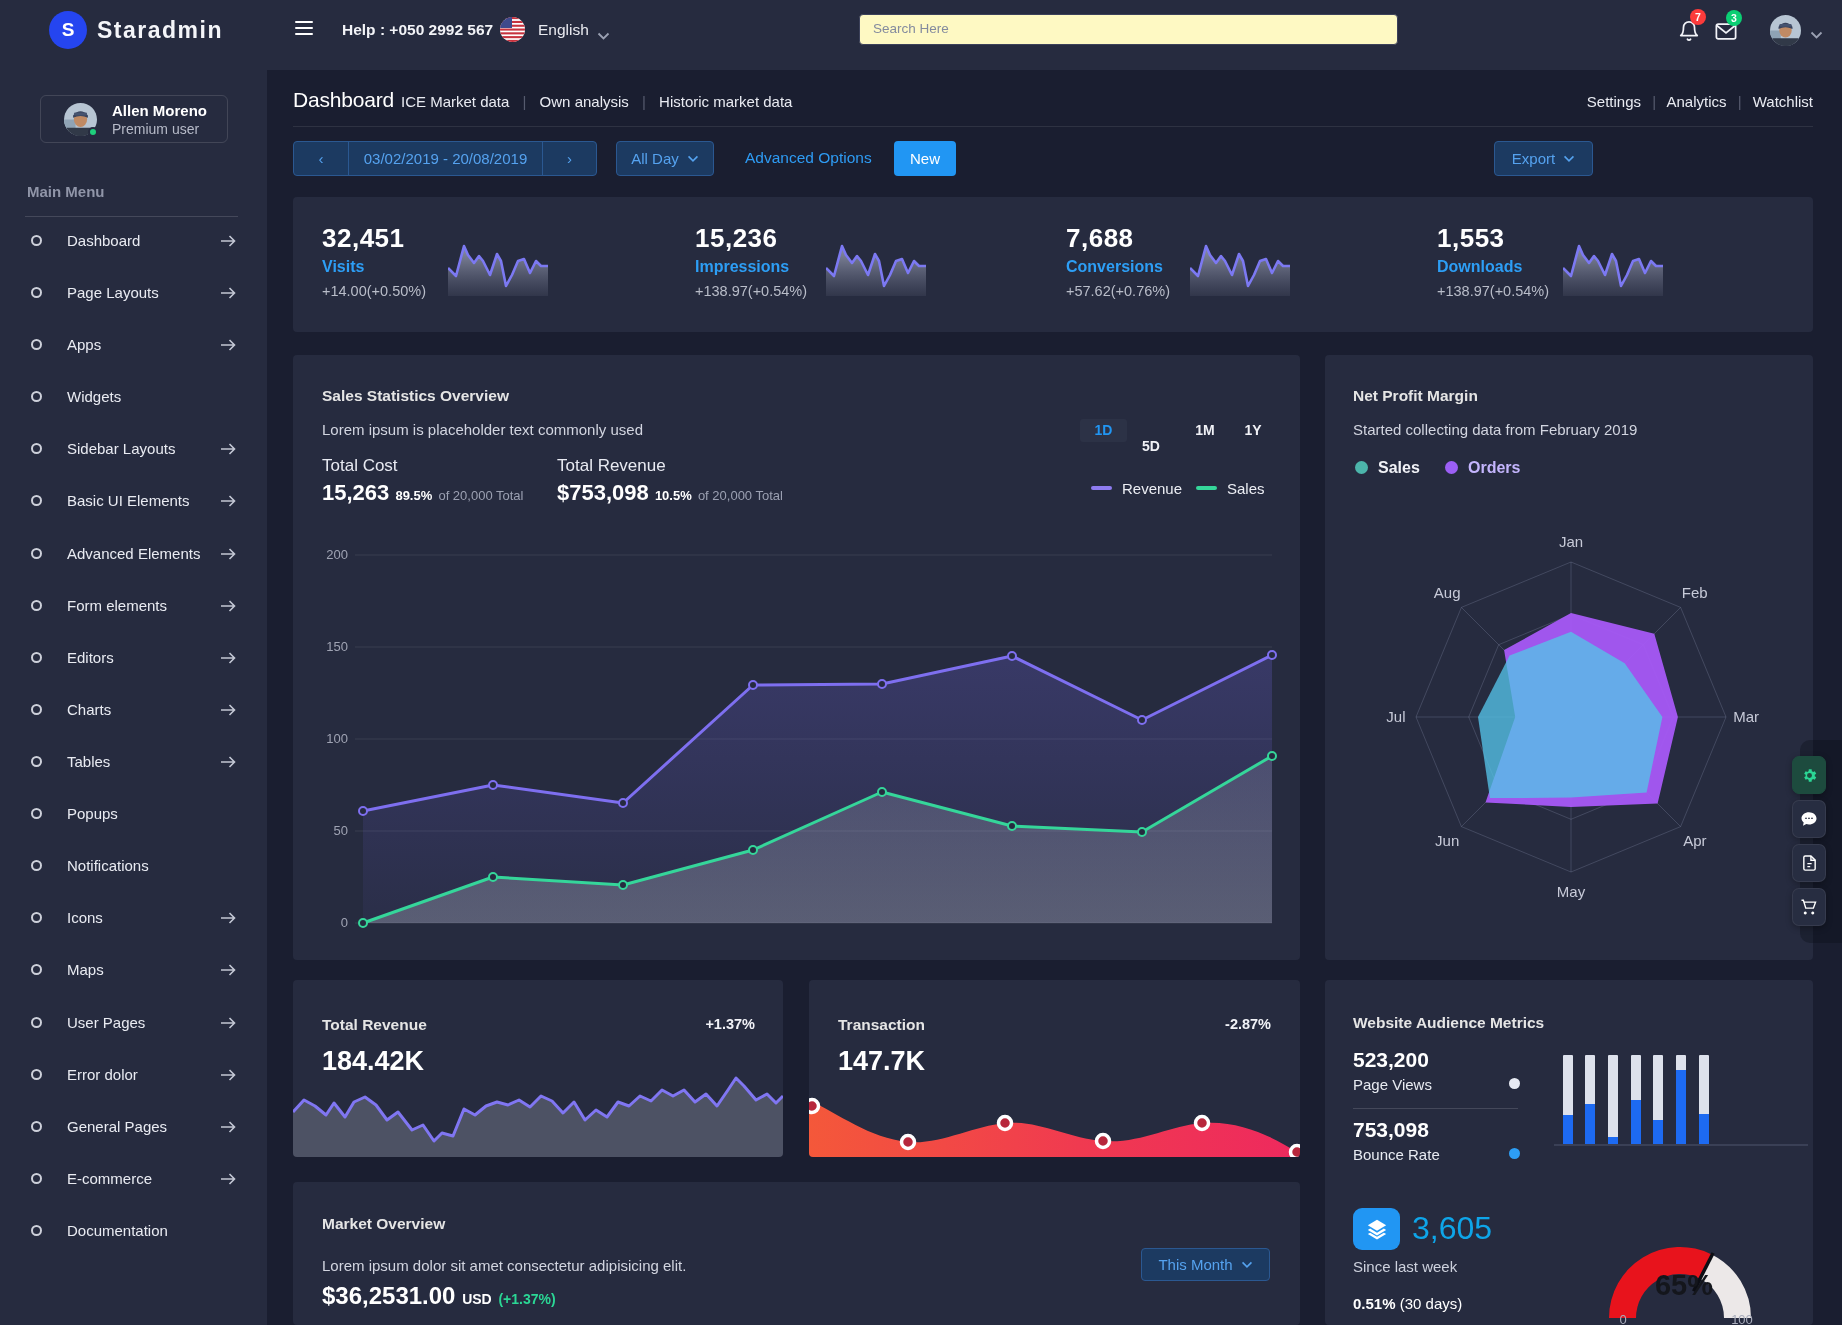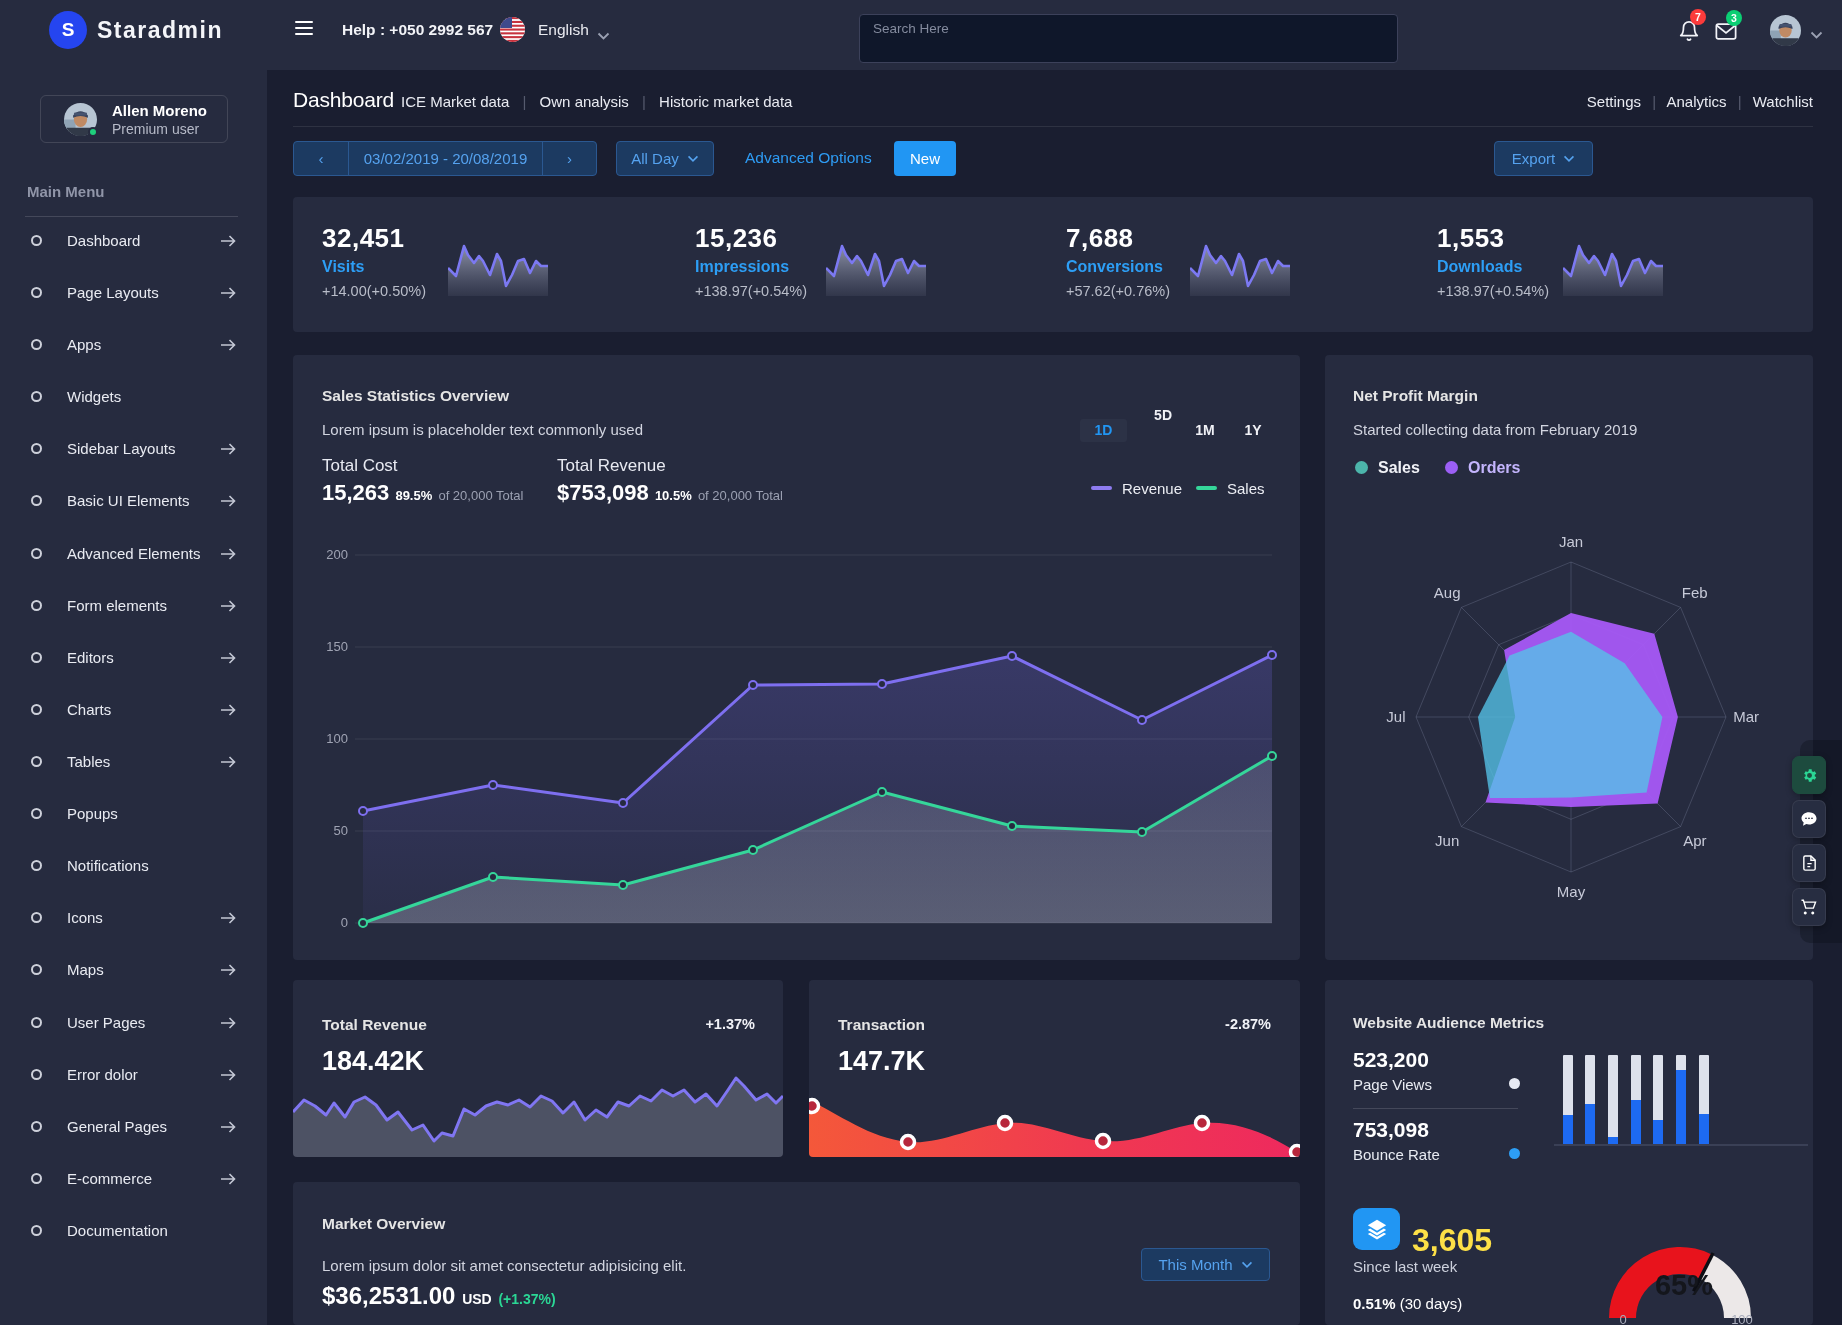--- a/index.html
+++ b/index.html
@@ -206,21 +206,21 @@
             <rect y="19.1" width="25" height="2.1"></rect>
             <rect y="22.9" width="25" height="2.1"></rect>
           </g>
           <rect width="12" height="11" fill="#3f4a8c"></rect>
         </g>
       </svg></div>
   <div class="abs" style="left:271px;top:21px;font-size:15.5px;color:#e9eaf0">English</div>
   <div class="abs" style="left:330px;top:27px"><svg width="13" height="9" viewBox="0 0 13 9">
         <path d="M1.5 1.5l5 5 5-5" fill="none" stroke="#9aa0b2" stroke-width="1.8"></path>
       </svg></div>
-  <div class="abs" style="left:592px;top:14px;width:539px;height:49px;background:#0f172a;border:1px solid #3c415a;border-radius:4px">
+  <div class="abs" style="left:592px;top:14px;width:539px;height:31px;background:#fef9c3;border:1px solid #3c415a;border-radius:4px">
     <div style="margin:6px 0 0 13px;font-size:13.5px;color:#848b9e">Search Here</div>
   </div>
   <div class="abs" style="left:1411px;top:19px"><svg width="22" height="24" viewBox="0 0 24 24" fill="none" stroke="#f2f3f8" stroke-width="1.9" stroke-linecap="round" stroke-linejoin="round">
         <path d="M18 8a6 6 0 0 0-12 0c0 7-3 9-3 9h18s-3-2-3-9"></path>
         <path d="M13.7 21a2 2 0 0 1-3.4 0"></path>
       </svg></div>
   <div class="abs" style="left:1423px;top:9px;width:16px;height:16px;border-radius:50%;background:#fb3b3b;text-align:center;line-height:16px;font-size:10.5px;font-weight:bold;color:#fff">7</div>
   <div class="abs" style="left:1448px;top:22px"><svg width="22" height="19" viewBox="0 0 24 20" fill="none" stroke="#f2f3f8" stroke-width="1.9">
         <rect x="1.5" y="2" width="21" height="16" rx="2"></rect>
         <path d="M2 3.5l10 8 10-8"></path>
@@ -331,21 +331,21 @@
 </div>
 
 <div class="card" style="left:293px;top:355px;width:1007px;height:605px">
   <div class="abs ct" style="left:29px;top:32px">Sales Statistics Overview</div>
   <div class="abs" style="left:29px;top:66px;font-size:15px;color:#d2d5e0">Lorem ipsum is placeholder text commonly used</div>
   <div class="abs" style="left:29px;top:101px;font-size:17px;color:#e8eaf2">Total Cost</div>
   <div class="abs" style="left:29px;top:125px;font-size:22px;font-weight:bold;color:#fff">15,263 <span style="font-size:13px">89.5%</span> <span style="font-size:13px;font-weight:normal;color:#9ba0b2">of 20,000 Total</span></div>
   <div class="abs" style="left:264px;top:101px;font-size:17px;color:#e8eaf2">Total Revenue</div>
   <div class="abs" style="left:264px;top:125px;font-size:22px;font-weight:bold;color:#fff">$753,098 <span style="font-size:13px">10.5%</span> <span style="font-size:13px;font-weight:normal;color:#9ba0b2">of 20,000 Total</span></div>
   <div class="abs" style="left:787px;top:64px;width:47px;height:23px;background:#2c3246;border-radius:3px;text-align:center;line-height:23px;font-size:14px;font-weight:bold;color:#2196f3">1D</div>
-  <div class="abs" style="left:849px;top:49px;width:30px;height:23px;text-align:right;line-height:23px;font-size:14px;font-weight:bold;color:#f0f1f6">5D</div>
+  <div class="abs" style="left:849px;top:80px;width:30px;height:23px;text-align:left;line-height:23px;font-size:14px;font-weight:bold;color:#f0f1f6">5D</div>
   <div class="abs" style="left:897px;top:64px;width:30px;height:23px;text-align:center;line-height:23px;font-size:14px;font-weight:bold;color:#f0f1f6">1M</div>
   <div class="abs" style="left:945px;top:64px;width:30px;height:23px;text-align:center;line-height:23px;font-size:14px;font-weight:bold;color:#f0f1f6">1Y</div>
   <div class="abs" style="left:798px;top:131px;width:21px;height:4px;border-radius:2px;background:#8e7cf0"></div>
   <div class="abs" style="left:829px;top:125px;font-size:15px;color:#eceef4">Revenue</div>
   <div class="abs" style="left:903px;top:131px;width:21px;height:4px;border-radius:2px;background:#35d69a"></div>
   <div class="abs" style="left:934px;top:125px;font-size:15px;color:#eceef4">Sales</div>
   <svg class="abs" style="left:0;top:0" width="1007" height="605" viewBox="0 0 1007 605">
       <defs>
         <linearGradient id="gr" x1="0" y1="0" x2="0" y2="1">
           <stop offset="0" stop-color="rgba(122,108,244,0.22)"></stop>
@@ -494,21 +494,21 @@
       <text x="298" y="344" text-anchor="middle" font-size="13" fill="#a9adbc">0</text>
       <text x="417" y="344" text-anchor="middle" font-size="13" fill="#a9adbc">100</text>
     </svg>
   <div class="abs" style="left:28px;top:228px;width:47px;height:42px;background:#2196f3;border-radius:9px;display:flex;align-items:center;justify-content:center">
       <svg width="22" height="22" viewBox="0 0 24 24" fill="#fff">
         <path d="M12 2 2 8l10 6 10-6z"></path>
         <path d="M4.5 11.5 2 13l10 6 10-6-2.5-1.5L12 16z"></path>
         <path d="M4.5 16 2 17.5l10 6 10-6L19.5 16 12 20.5z"></path>
       </svg>
     </div>
-  <div class="abs" style="left:87px;top:242px;font-size:32px;font-weight:bold;color:#fde047">3,605</div>
+  <div class="abs" style="left:87px;top:230px;font-size:32px;font-weight:normal;color:#0ea5e9">3,605</div>
   <div class="abs" style="left:28px;top:278px;font-size:15px;color:#cdd1dd">Since last week</div>
   <div class="abs" style="left:28px;top:315px;font-size:15px;color:#fff"><b>0.51%</b> (30 days)</div>
 </div>
 
 <div class="abs" style="left:1800px;top:740px;width:42px;height:203px;background:rgba(12,14,24,0.35);border-radius:10px 0 0 10px"></div>
 <div class="fbtn" style="top:756px;background:#1d4b3e;border-color:#1d4b3e">
     <svg width="17" height="17" viewBox="0 0 24 24" fill="#2bd695">
       <path d="M19.4 13a7.5 7.5 0 0 0 0-2l2.1-1.6-2-3.5-2.5 1a7.6 7.6 0 0 0-1.7-1L15 3.2h-4l-.3 2.7a7.6 7.6 0 0 0-1.7 1l-2.5-1-2 3.5L6.6 11a7.5 7.5 0 0 0 0 2l-2.1 1.6 2 3.5 2.5-1a7.6 7.6 0 0 0 1.7 1l.3 2.7h4l.3-2.7a7.6 7.6 0 0 0 1.7-1l2.5 1 2-3.5L19.4 13zM12 15.5A3.5 3.5 0 1 1 12 8.5a3.5 3.5 0 0 1 0 7z"></path>
     </svg>
   </div>

